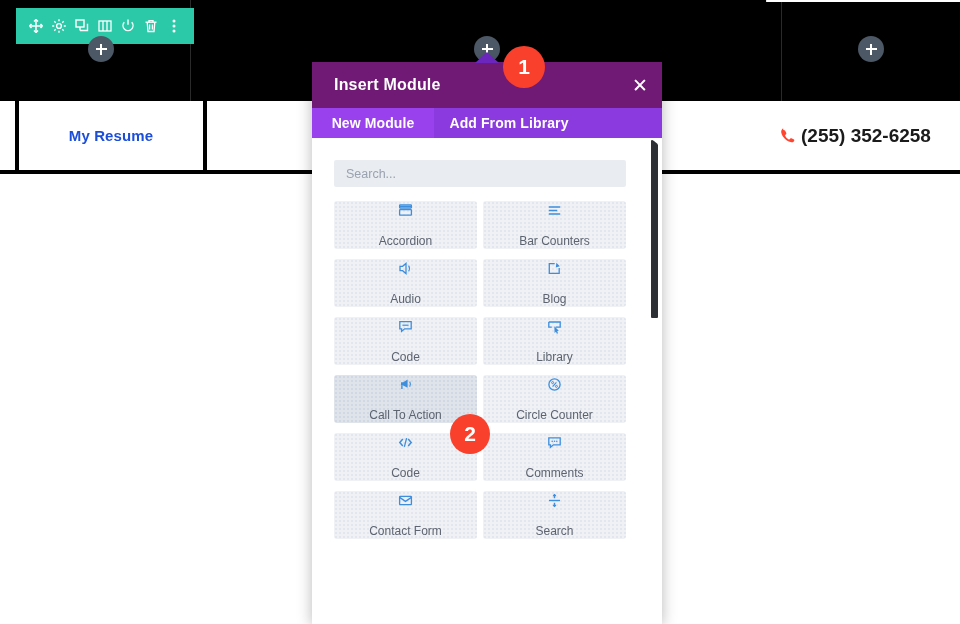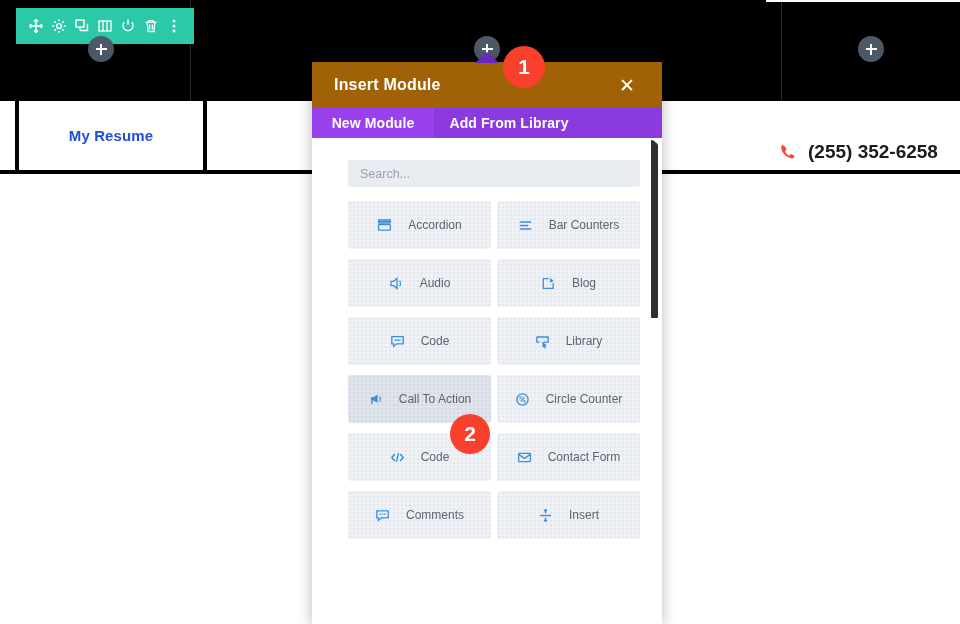--- a/index.html
+++ b/index.html
@@ -62,22 +62,22 @@
     display: flex; align-items: center; justify-content: center;
   }
   .hdr-vline {
     position: absolute; top: 0; width: 4px; height: 69px; background: #000000;
   }
   .menu-link {
     color: #1d4ed8; font-weight: bold; font-size: 15px;
     letter-spacing: .1px; cursor: pointer; white-space: nowrap;
   }
   .phone-wrap {
-    position: absolute; top: 16px; left: 780px; height: 69px;
-    display: flex; align-items: center; gap: 11px;
+    position: absolute; top: 0; left: 780px; height: 69px;
+    display: flex; align-items: center; gap: 4px;
   }
   .phone-num {
     font-size: 19px; font-weight: bold; color: #1b1b1b; white-space: nowrap;
   }
   .phone-ico { width: 17px; height: 17px; color: #ff4530; }
 
   
   .tr-card {
     position: absolute; left: 766px; top: -10px; width: 196px; height: 12px;
     background: #ffffff; border-top: 3px solid #f2674f;
@@ -99,23 +99,23 @@
     z-index: 40;
   }
   .modal-notch {
     position: absolute; left: 475px; top: 52px; z-index: 41;
     width: 0; height: 0;
     border-left: 12px solid transparent;
     border-right: 12px solid transparent;
     border-bottom: 11px solid #6b26bd;
   }
   .modal-head {
-    height: 46px; background: #a16207;
+    height: 46px; background: #701a75;
     display: flex; align-items: center; justify-content: space-between;
-    padding: 0 24px 0 22px;
+    padding: 0 11px 0 22px;
   }
   .modal-title {
     color: #ffffff; font-size: 16px; font-weight: bold; letter-spacing: .2px;
   }
   .modal-close {
     color: #ffffff; font-size: 19px; line-height: 1; cursor: pointer;
     font-weight: normal; padding: 2px 3px;
   }
   .modal-tabs {
     height: 30px; background: #8a3ade; display: flex;
@@ -124,21 +124,21 @@
     display: flex; align-items: center; justify-content: center;
     font-size: 14px; font-weight: bold; color: #ffffff;
     cursor: pointer; letter-spacing: .1px;
   }
   .mtab.active { background: #9841ec; }
   .mtab.t1 { width: 122px; }
   .mtab.t2 { width: 150px; }
 
   .modal-body {
     position: relative; height: 486px; background: #ffffff;
-    padding: 0 36px;
+    padding: 0 22px;
     overflow: hidden;
     border-radius: 18px;
   }
   .search-wrap { padding-top: 22px; }
   .search-input {
     width: 292px; height: 27px;
     background: #e9ecf1; border: none; outline: none;
     border-radius: 2px;
     font-family: "Liberation Sans", sans-serif;
     font-size: 12.5px; color: #3d4453;
@@ -150,21 +150,21 @@
     margin-top: 14px;
     display: grid;
     grid-template-columns: 143px 143px;
     gap: 10px 6px;
   }
   .mod-tile {
     height: 48px; border-radius: 3px;
     background-color: #eff1f5;
     background-image: radial-gradient(#e2e6ee 0.8px, transparent 0.9px);
     background-size: 4px 4px;
-    display: flex; flex-direction: row;
+    display: flex; flex-direction: column;
     align-items: center; justify-content: center;
     gap: 16px;
     cursor: pointer;
   }
   .mod-tile.hl { background-color: #dfe3ea; background-image: radial-gradient(#d2d8e3 0.8px, transparent 0.9px); }
   .mod-ico { height: 15px; color: #3e8ede; display: flex; align-items: center; justify-content: center; }
   .mod-lbl { font-size: 12px; color: #5d6470; font-weight: normal; white-space: nowrap; }
 
   
   .mscroll-track {
@@ -381,49 +381,49 @@
               <path d="M10.2 4l3 3.5-3 3.5"></path>
               <path d="M8.6 3.2L6.4 11.8" stroke-width="1.3"></path>
             </svg>
           </span>
           <span class="mod-lbl">Code</span>
         </div>
 
         <div class="mod-tile">
           <span class="mod-ico">
             <svg width="15" height="15" viewBox="0 0 15 15" fill="none" stroke="#3e8ede" stroke-width="1.3">
-              <rect x="1.6" y="3.4" width="11.8" height="8.2" rx=".6"></rect>
-              <path d="M1.6 4.4l5.9 4 5.9-4"></path>
-            </svg>
-          </span>
-          <span class="mod-lbl">Contact Form</span>
-        </div>
-
-        <div class="mod-tile">
-          <span class="mod-ico">
-            <svg width="15" height="15" viewBox="0 0 15 15" fill="none" stroke="#3e8ede" stroke-width="1.3">
               <path d="M1.8 2.8h11.4v7H6.4L3.4 12.3V9.8H1.8z"></path>
               <circle cx="5.2" cy="6.3" r=".8" fill="#3e8ede" stroke="none"></circle>
               <circle cx="7.5" cy="6.3" r=".8" fill="#3e8ede" stroke="none"></circle>
               <circle cx="9.8" cy="6.3" r=".8" fill="#3e8ede" stroke="none"></circle>
             </svg>
           </span>
           <span class="mod-lbl">Comments</span>
         </div>
 
+        <div class="mod-tile">
+          <span class="mod-ico">
+            <svg width="15" height="15" viewBox="0 0 15 15" fill="none" stroke="#3e8ede" stroke-width="1.3">
+              <rect x="1.6" y="3.4" width="11.8" height="8.2" rx=".6"></rect>
+              <path d="M1.6 4.4l5.9 4 5.9-4"></path>
+            </svg>
+          </span>
+          <span class="mod-lbl">Contact Form</span>
+        </div>
+
 
         <div class="mod-tile">
           <span class="mod-ico">
             <svg width="15" height="15" viewBox="0 0 15 15" fill="none" stroke="#3e8ede" stroke-width="1.4">
               <path d="M2 7.5h11"></path>
               <path d="M7.5 1.8v3.4M7.5 9.8v3.4"></path>
               <path d="M6.2 3.1l1.3-1.3 1.3 1.3M6.2 11.9l1.3 1.3 1.3-1.3"></path>
             </svg>
           </span>
-          <span class="mod-lbl">Insert</span>
+          <span class="mod-lbl">Search</span>
         </div>
 
 
       </div>
 
       <div class="mscroll-track"></div>
       <div class="mscroll-thumb"></div>
     </div>
   </div>
 

